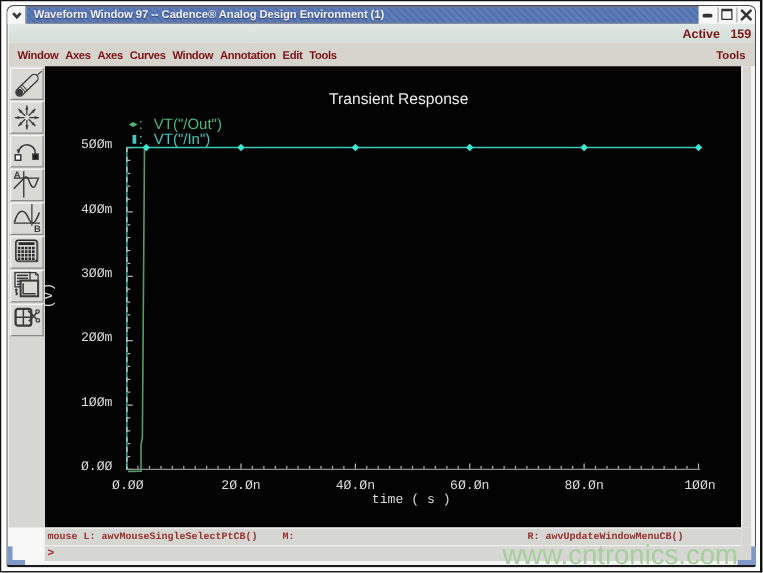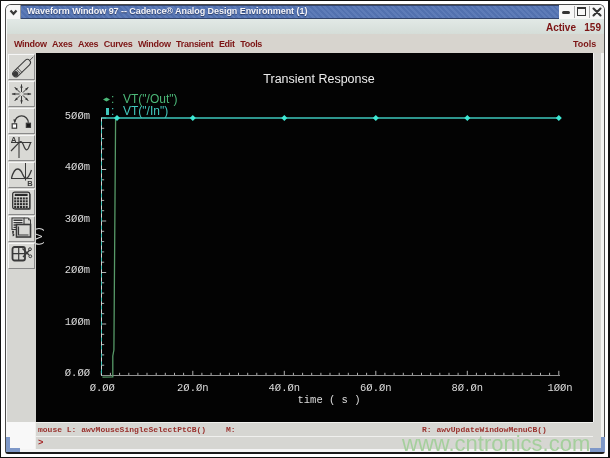--- a/index.html
+++ b/index.html
@@ -38,21 +38,21 @@
 
 <svg class="abs" style="left:592px;top:7px;" width="10" height="10">
     <path d="M1.5 1.5 L8.5 8.5 M8.5 1.5 L1.5 8.5" stroke="#333" stroke-width="2.1" stroke-linecap="round"></path>
   </svg>
 
 <div class="abs" style="left:7px;top:19px;width:597px;height:15px;background:linear-gradient(#e2e9e6,#d5ddd8);"></div>
 <div class="abs" style="left:0;top:22px;width:601px;height:12px;text-align:right;color:#7c1414;font-size:10px;font-weight:bold;">Active&nbsp;&nbsp;&nbsp;159</div>
 
 <div class="abs" style="left:7px;top:34px;width:597px;height:19px;background:#d7d4ce;"></div>
 <div class="abs" style="left:14px;top:39px;height:12px;color:#7c1414;font-size:9px;font-weight:bold;white-space:nowrap;letter-spacing:-0.3px;">
-<span style="margin-right:5.5px;">Window</span><span style="margin-right:5.5px;">Axes</span><span style="margin-right:5.5px;">Axes</span><span style="margin-right:5.5px;">Curves</span><span style="margin-right:5.5px;">Window</span><span style="margin-right:5.5px;">Transient</span><span style="margin-right:5.5px;text-align:center;">Edit</span><span>Tools</span>
+<span style="margin-right:5.5px;">Window</span><span style="margin-right:5.5px;">Axes</span><span style="margin-right:5.5px;">Axes</span><span style="margin-right:5.5px;">Curves</span><span style="margin-right:5.5px;">Window</span><span style="margin-right:5.5px;">Annotation</span><span style="margin-right:5.5px;text-align:center;">Edit</span><span>Tools</span>
 </div>
 <div class="abs" style="left:573px;top:39px;height:12px;color:#7c1414;font-size:9px;font-weight:bold;">Tools</div>
 
 <div class="abs" style="left:7px;top:53px;width:29px;height:369px;background:#d6d6d2;"></div>
 
 <div class="abs" style="left:36px;top:53px;width:557px;height:369px;background:#030303;"></div>
 
 <div class="abs" style="left:593px;top:53px;width:8px;height:369px;background:#d6d6d2;border-left:1px solid #f2f2f2;box-sizing:border-box;"></div>
 <div class="abs" style="left:601px;top:53px;width:3px;height:396px;background:#f4f4f2;"></div>
 

